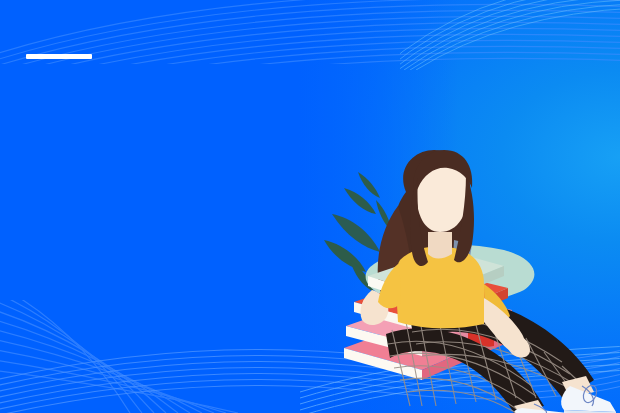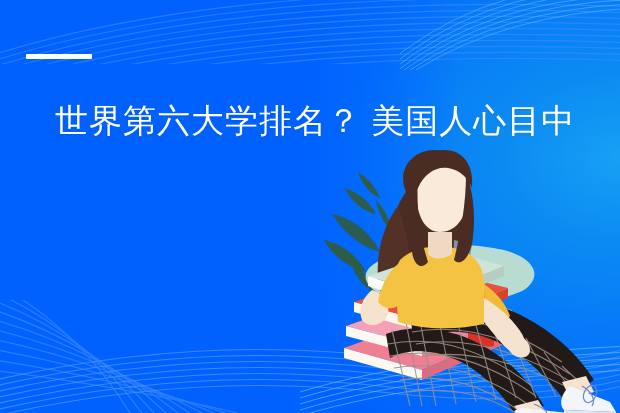--- a/index.html
+++ b/index.html
@@ -150,21 +150,20 @@
         <path d="M300,398 Q430,358 680,350"></path>
         <path d="M300,404 Q430,364 680,356"></path>
         <path d="M300,410 Q430,370 680,362"></path>
         <path d="M300,416 Q430,376 680,368"></path>
       </g>
     </svg>
   </div>
 
   <div class="rule"></div>
 
-  <div class="headline">世界第六大学排名？ 美国人心目中</div>
 
   <div class="illo">
     <svg viewBox="0 0 302 265" xmlns="http://www.w3.org/2000/svg">
 
       <g fill="#2d5c4a">
         <path d="M14,66 C34,70 52,84 62,104 C46,100 28,88 14,66 Z" opacity="0.95"></path>
         <path d="M26,40 C40,44 52,54 58,66 C46,64 34,54 26,40 Z"></path>
         <path d="M6,92 C24,96 40,108 48,124 C32,120 16,110 6,92 Z"></path>
         <path d="M40,24 C50,30 58,40 62,50 C52,46 44,36 40,24 Z"></path>
         <path d="M32,112 C44,120 52,132 56,144 C44,138 36,126 32,112 Z"></path>

